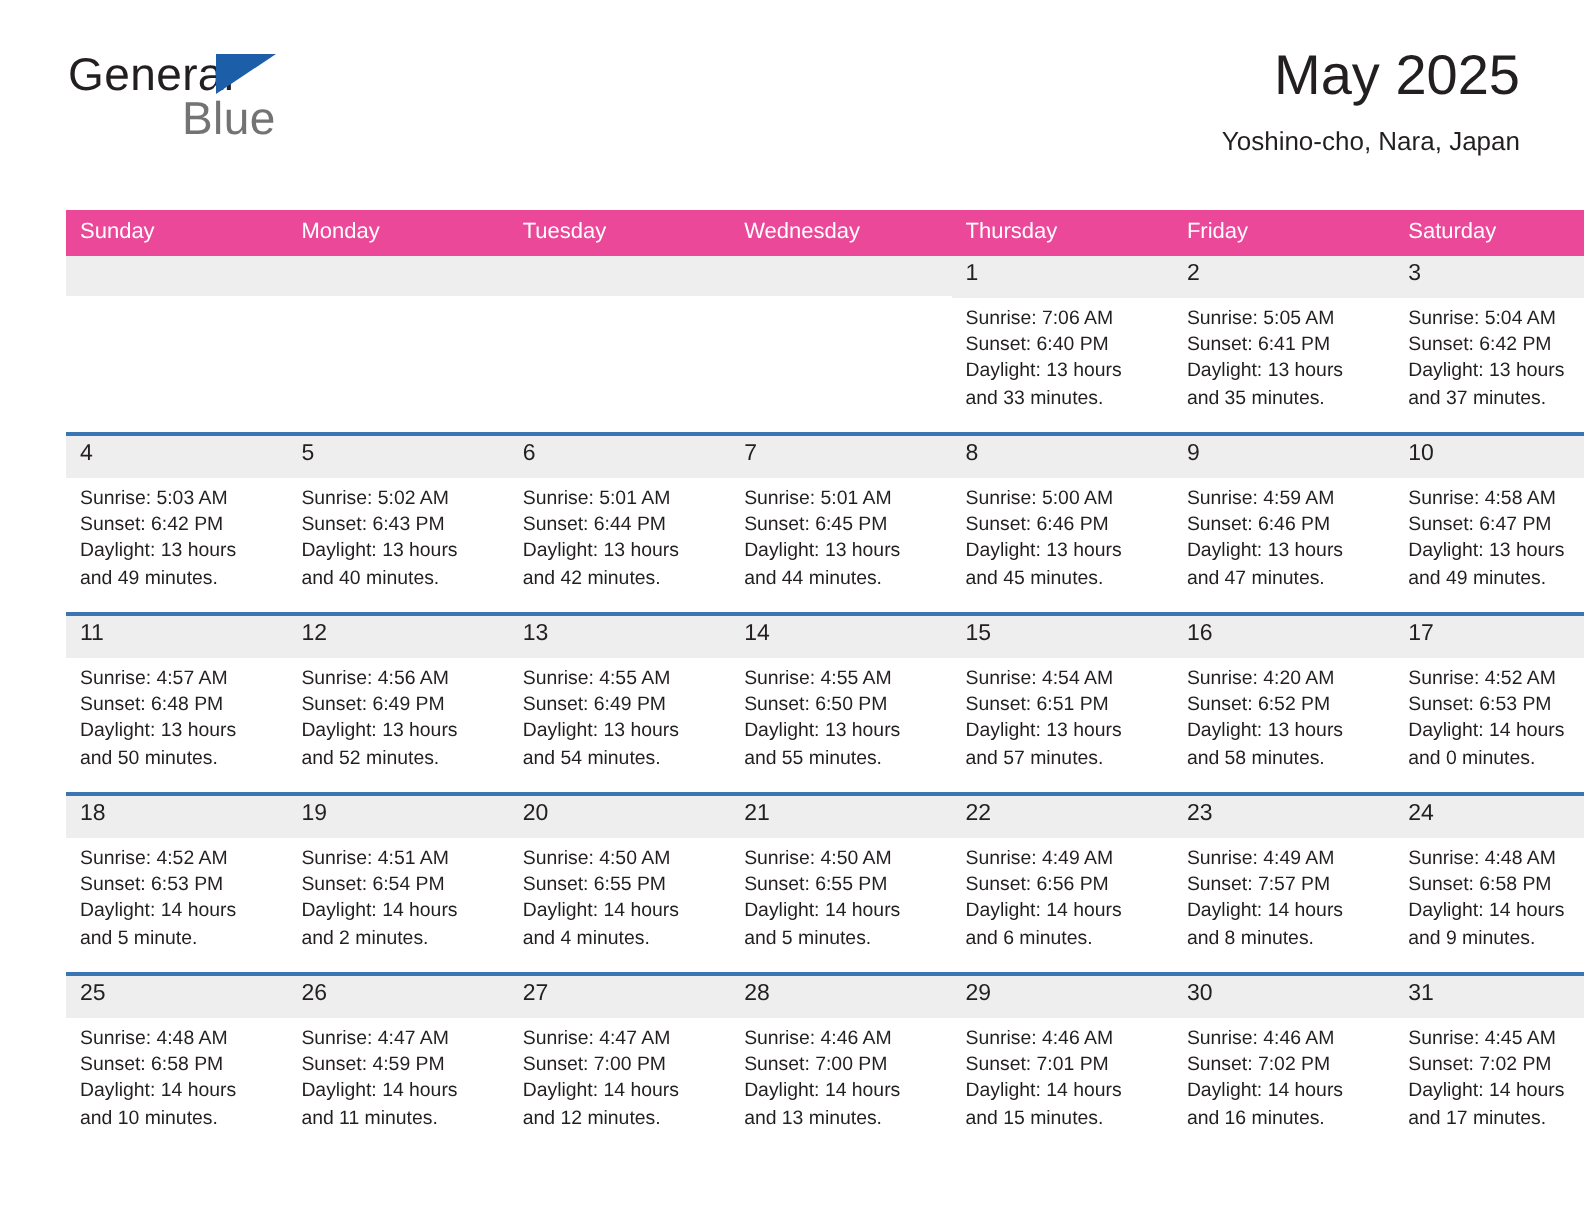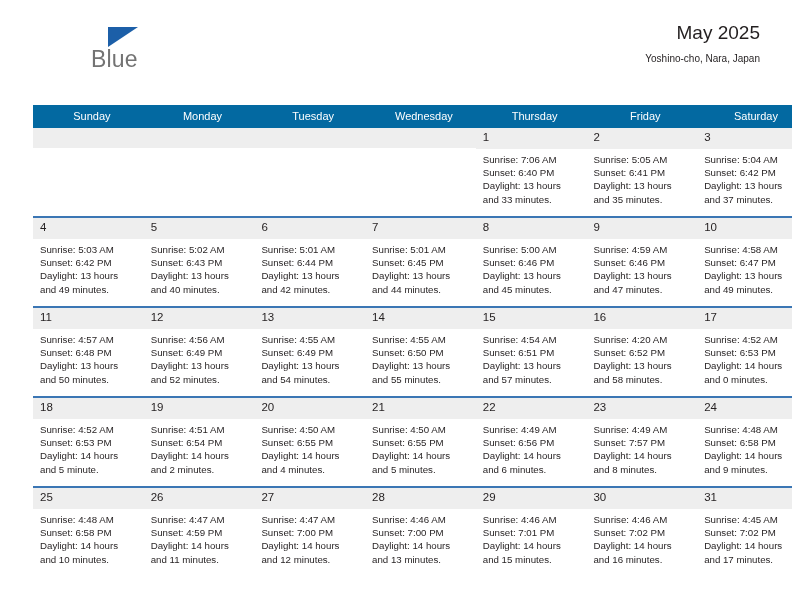--- a/index.html
+++ b/index.html
@@ -64,48 +64,48 @@
     border-bottom: 20px solid transparent;
   }
 
   .title-block {
     position: absolute;
     right: 0;
     top: 22px;
     text-align: right;
   }
   .cal-title {
-    font-size: 19px;
+    font-size: 28px;
     color: #231f20;
     line-height: 1.15;
     white-space: nowrap;
   }
   .cal-subtitle {
     margin-top: 9px;
-    font-size: 10px;
+    font-size: 13px;
     color: #231f20;
     white-space: nowrap;
   }
 
   
   .calendar {
     position: absolute;
     left: 33px;
     top: 105px;
     width: 726px;
     border-collapse: collapse;
     table-layout: fixed;
   }
 
   .calendar th {
-    background: #0369a1;
+    background: #ec4899;
     color: #ffffff;
     font-size: 11px;
     font-weight: normal;
-    text-align: center;
+    text-align: left;
     padding: 5px 0 6px 7px;
     width: 103.7px;
     border: none;
   }
 
   .calendar td {
     vertical-align: top;
     padding: 0;
     border: none;
     border-top: 2px solid #3b76b4;
@@ -141,20 +141,21 @@
   }
 </style>
 </head>
 <body>
 
 <div class="page">
 
   <div class="topbar">
 
     <div class="brand">
+      <span class="brand-general">General</span>
       <span class="brand-flag"></span>
       <span class="brand-blue">Blue</span>
     </div>
 
     <div class="title-block">
       <div class="cal-title">May 2025</div>
       <div class="cal-subtitle">Yoshino-cho, Nara, Japan</div>
     </div>
 
   </div>

